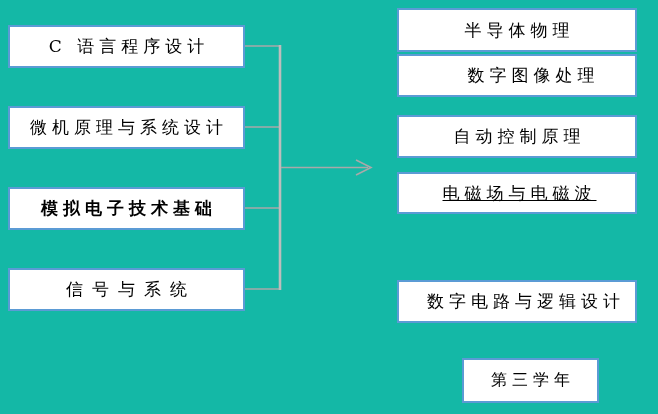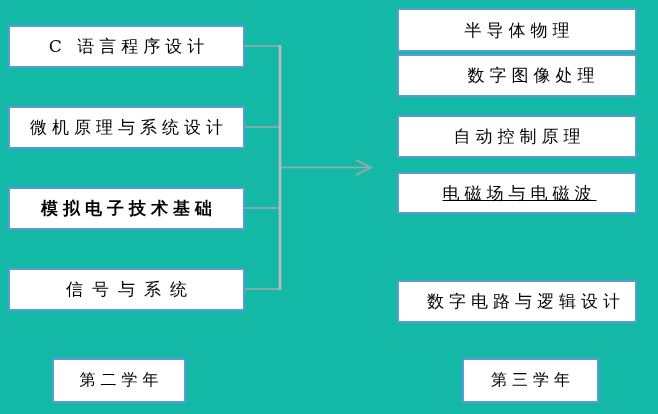--- a/index.html
+++ b/index.html
@@ -77,16 +77,15 @@
   <div class="box lbox" id="lb1">微机原理与系统设计</div>
   <div class="box lbox" id="lb2">模拟电子技术基础</div>
   <div class="box lbox wide" id="lb3">信号与系统</div>
 
   <div class="box rbox" id="rb0">半导体物理</div>
   <div class="box rbox" id="rb1">数字图像处理</div>
   <div class="box rbox" id="rb2">自动控制原理</div>
   <div class="box rbox" id="rb3">电磁场与电磁波</div>
   <div class="box rbox" id="rb5">数字电路与逻辑设计</div>
 
-  <div class="box ybox" id="yleft">第二学年</div>
   <div class="box ybox" id="yright">第三学年</div>
 
 </div>
 
 </body></html>

